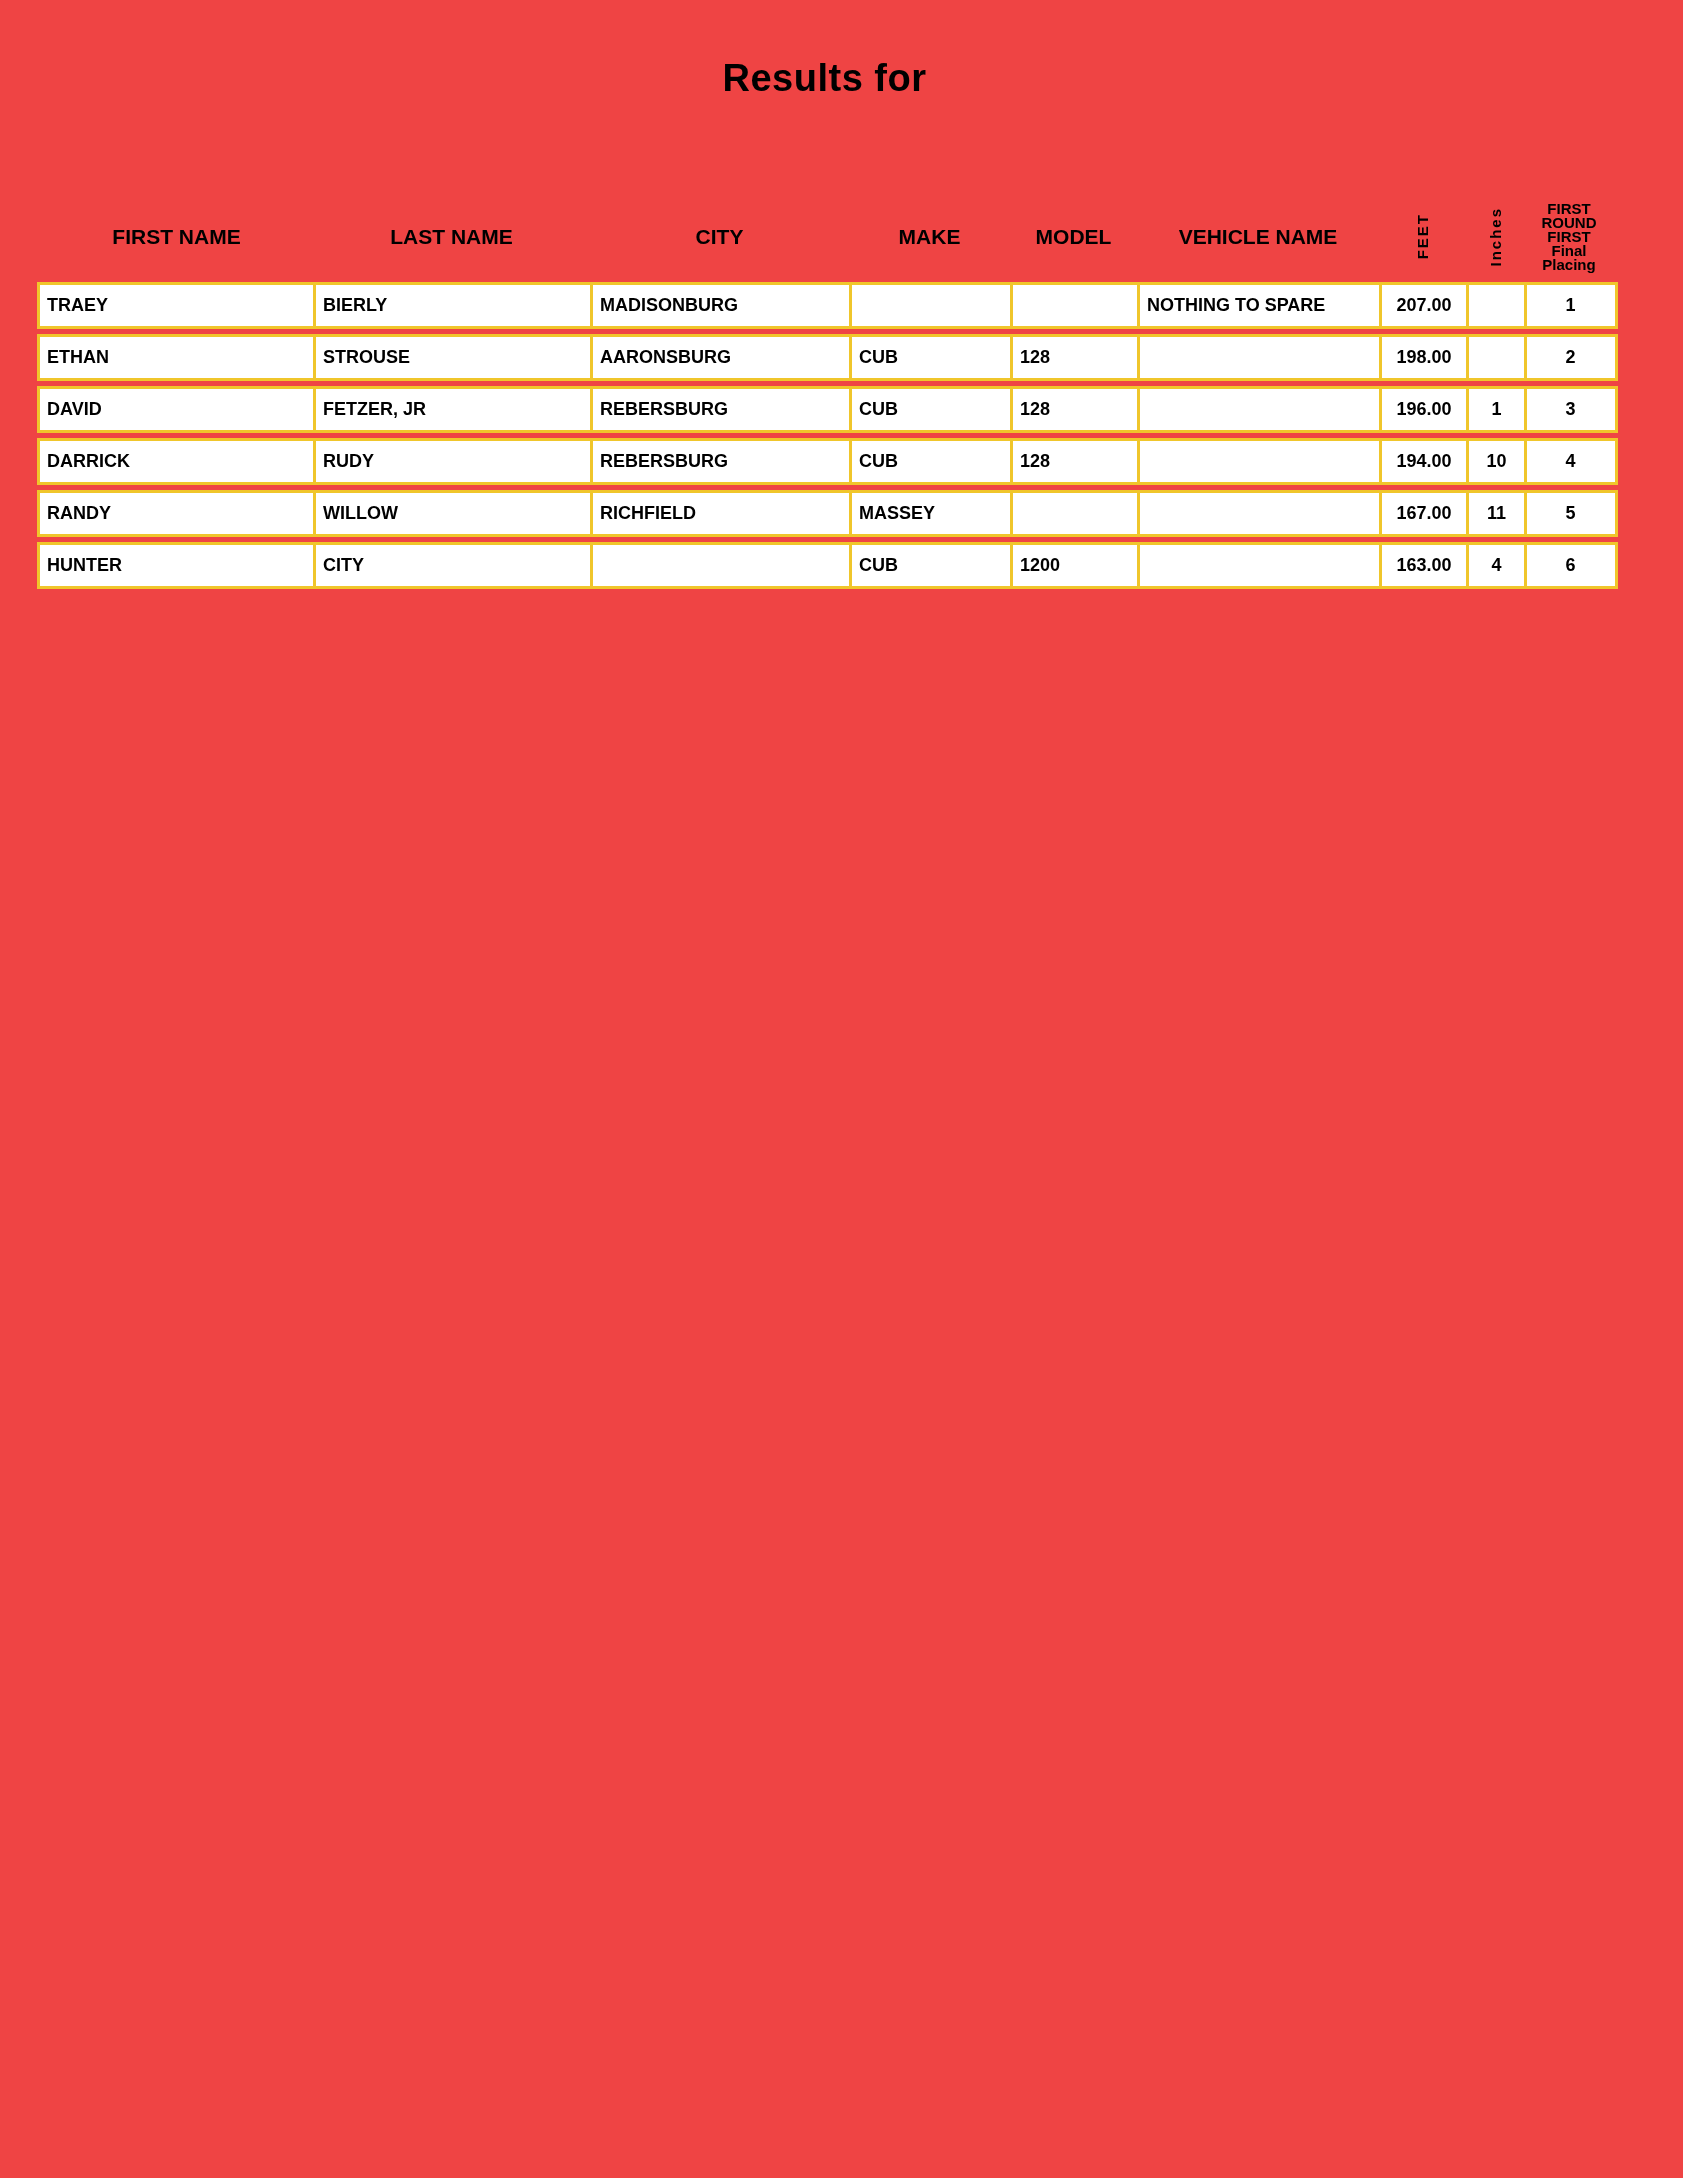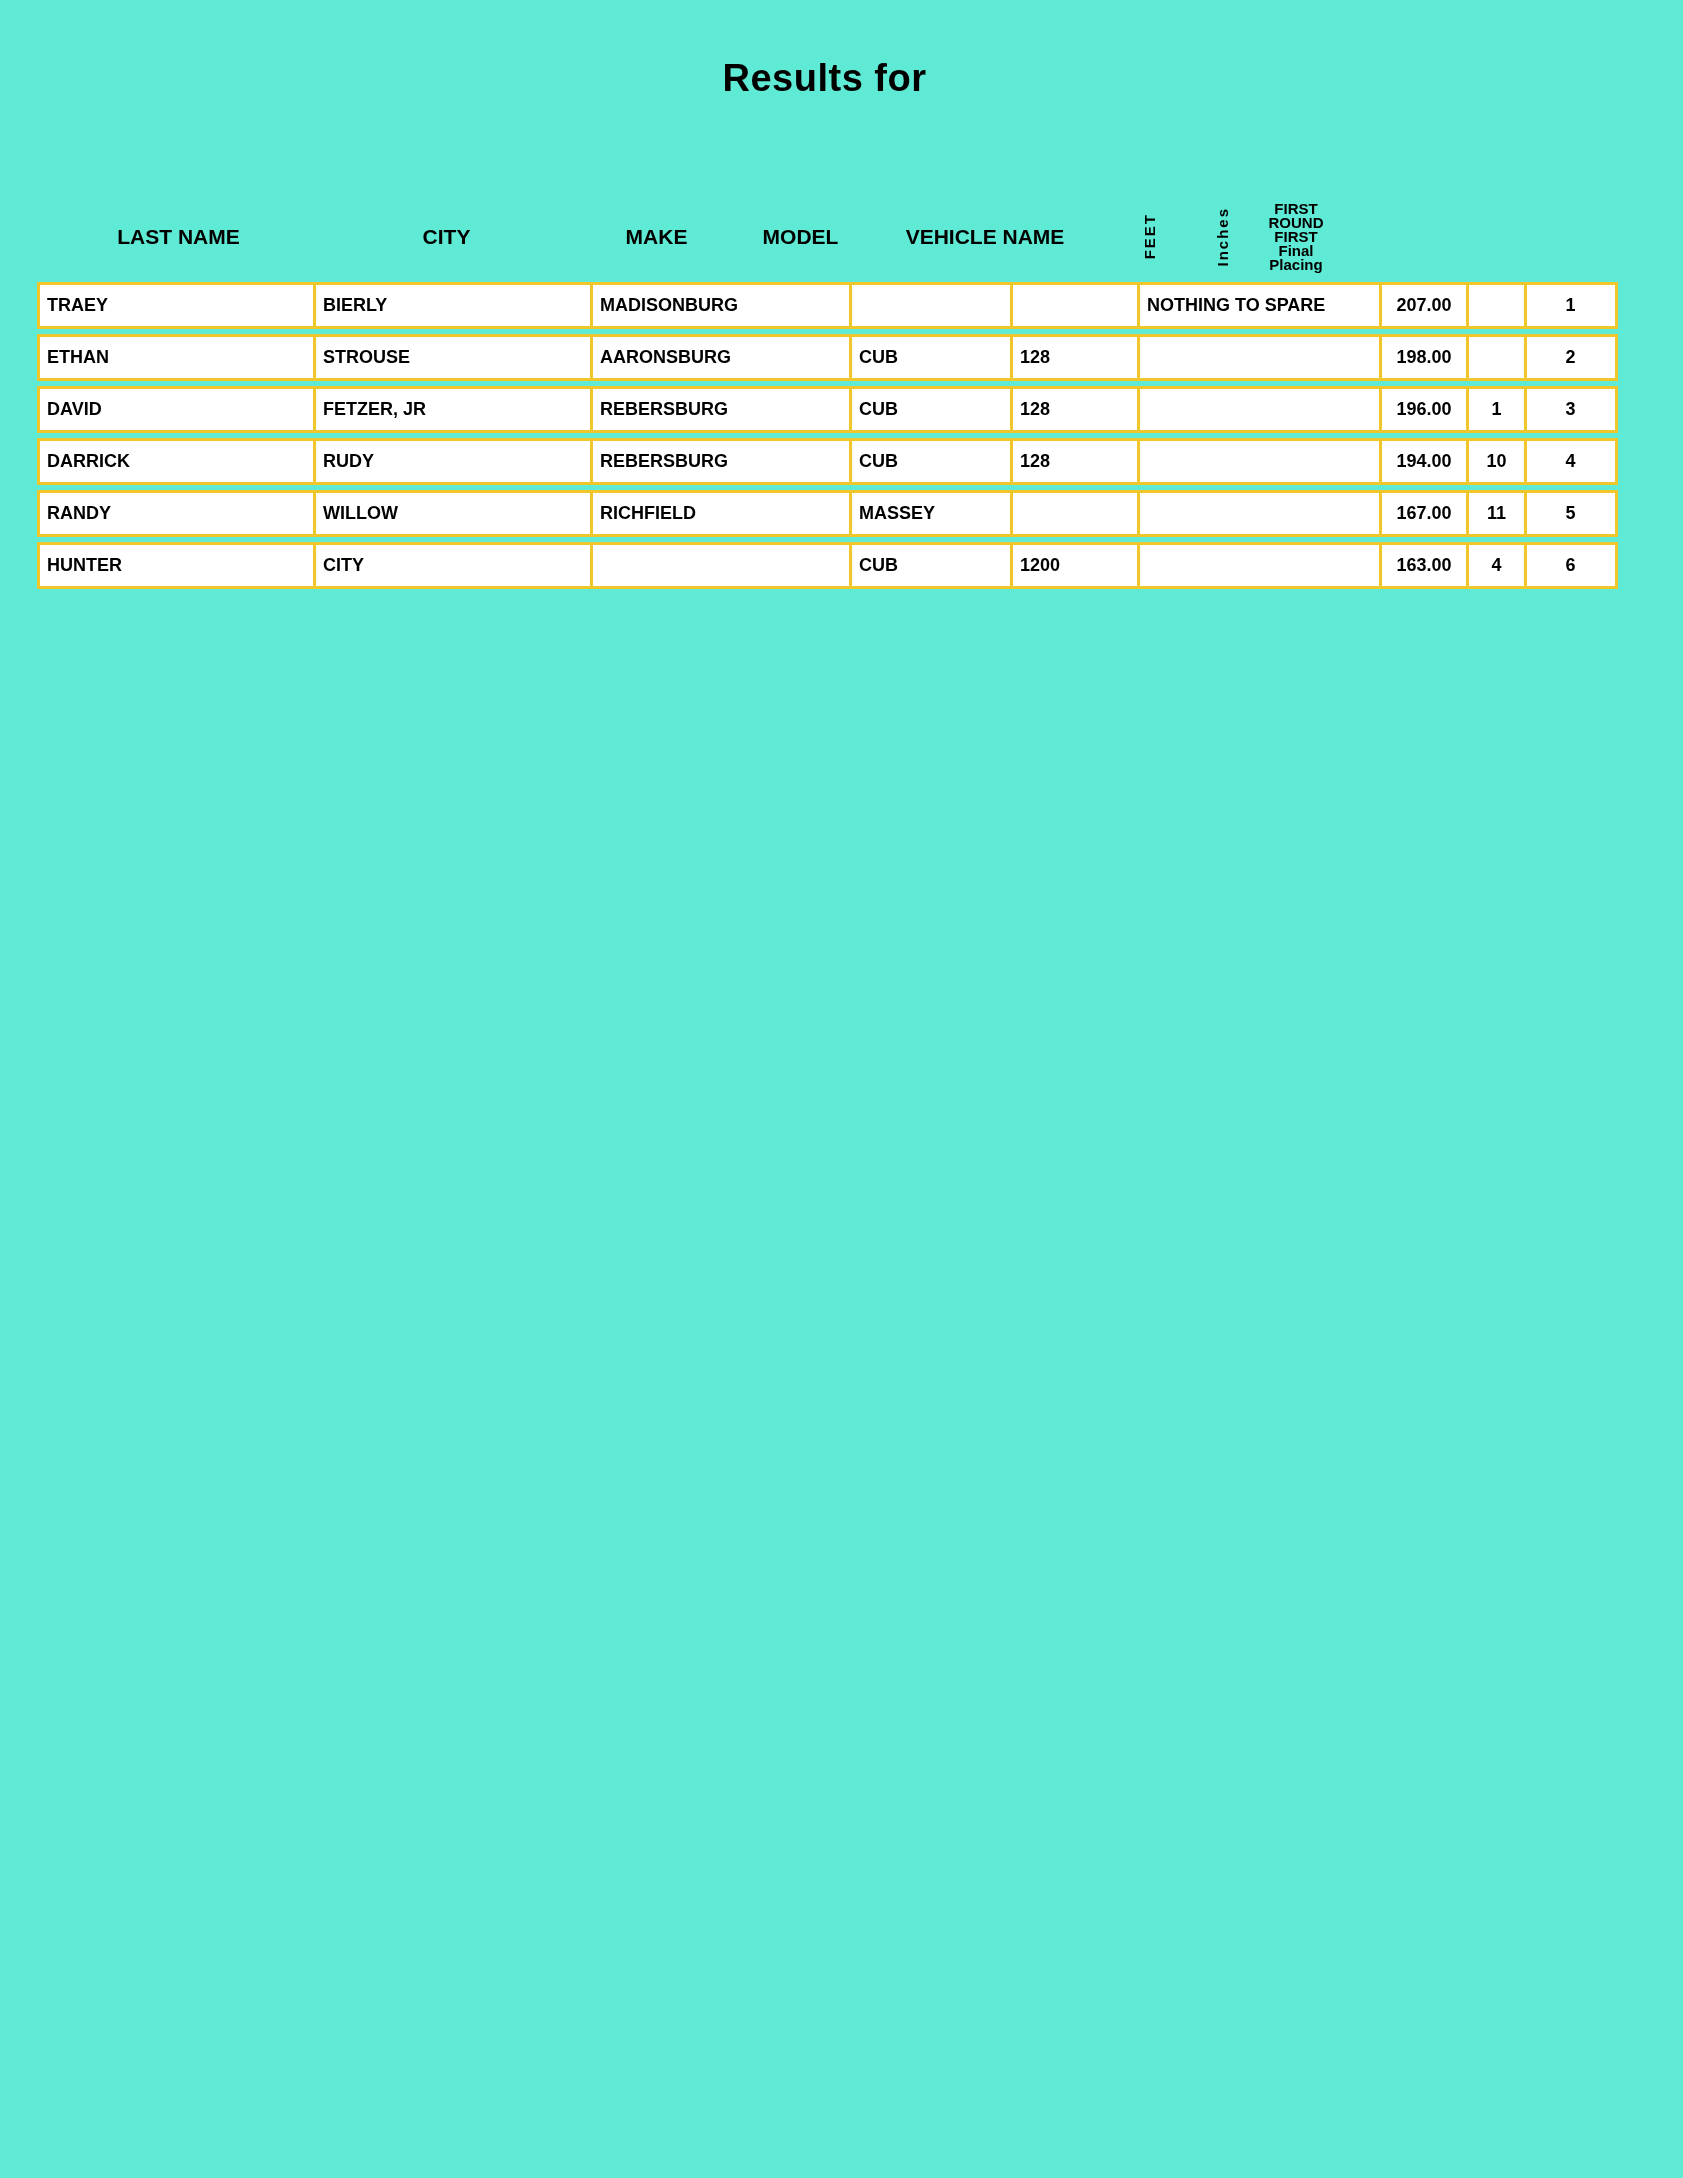--- a/index.html
+++ b/index.html
@@ -8,21 +8,21 @@
   }
   *{margin:0;padding:0;box-sizing:border-box;}
   html,body{background:#ffffff;}
   body{
     width:1683px;height:2178px;
     position:relative;
     font-family:"Liberation Sans", sans-serif;
     color:var(--ink);
     overflow:hidden;
   }
-  .sheet{position:absolute;inset:0;background:#5eead4;}
+  .sheet{position:absolute;inset:0;background:#ef4444;}
   .title-block{
     position:absolute;left:37px;top:57px;width:1575px;
     text-align:center;
   }
   .title-line1{font-size:38px;font-weight:bold;letter-spacing:0.5px;}
   .title-line2{font-size:41px;font-weight:bold;margin-top:14px;letter-spacing:0.5px;}
 
   .table-wrap{position:absolute;left:37px;top:194px;width:1581px;}
 
   .hdr-row{
@@ -80,20 +80,21 @@
 
 <div class="sheet">
 
   <div class="title-block">
     <div class="title-line1">Results for</div>
   </div>
 
   <div class="table-wrap">
 
     <div class="hdr-row">
+      <div class="hdr-cell c-first">FIRST NAME</div>
       <div class="hdr-cell c-last">LAST NAME</div>
       <div class="hdr-cell c-city">CITY</div>
       <div class="hdr-cell c-make">MAKE</div>
       <div class="hdr-cell c-model">MODEL</div>
       <div class="hdr-cell c-vehicle">VEHICLE NAME</div>
       <div class="hdr-cell c-feet">
         <span class="v-text">FEET</span>
       </div>
       <div class="hdr-cell c-inches">
         <span class="v-text">Inches</span>

